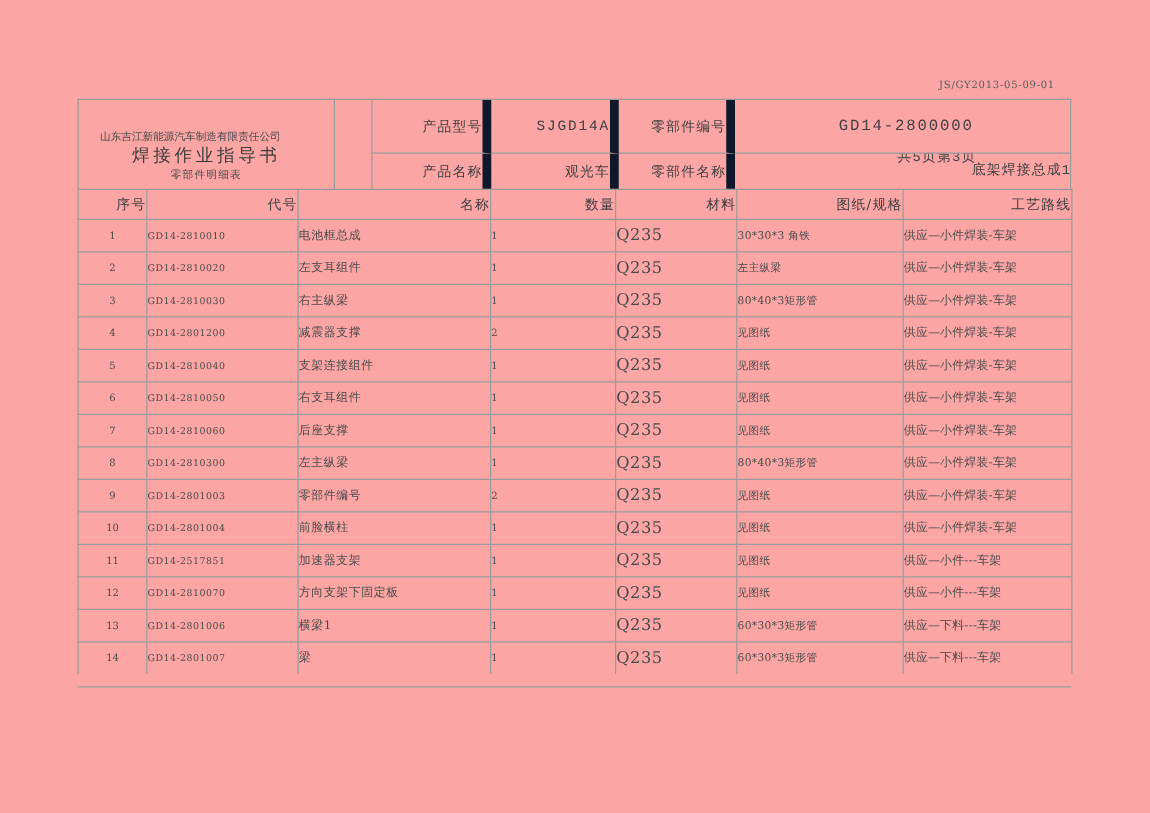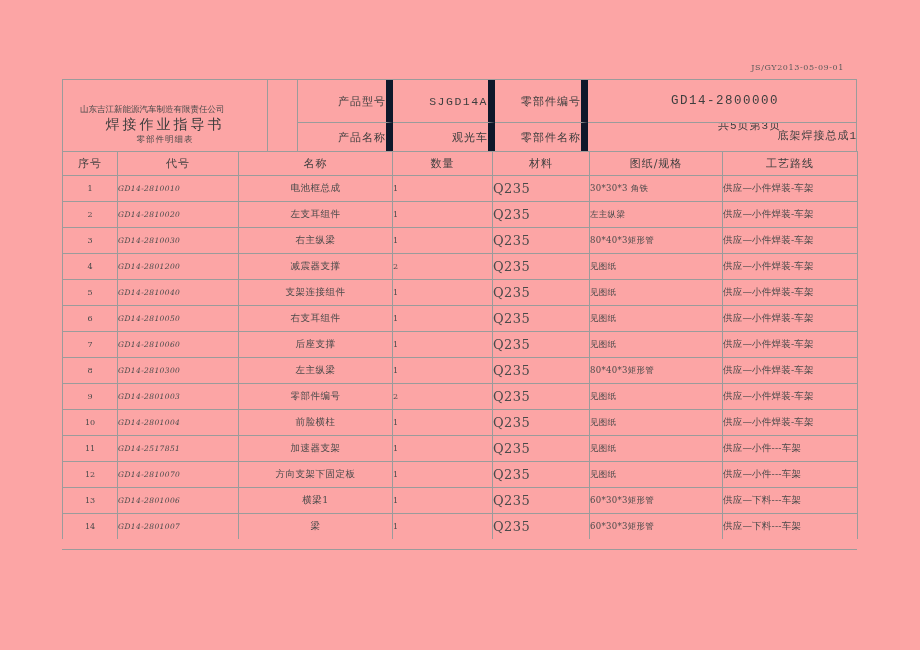--- a/index.html
+++ b/index.html
@@ -36,26 +36,26 @@
   .c-partname{justify-content:flex-start;align-items:flex-end;padding-bottom:3px;position:relative;}
   .pn-name{font-size:11px;letter-spacing:1px;margin-left:12px;white-space:nowrap;}
   .pn-page{font-size:11px;letter-spacing:1px;position:absolute;left:130px;bottom:18px;white-space:nowrap;}
 
   
   table.parts{border-collapse:collapse;table-layout:fixed;width:795px;}
   table.parts th,table.parts td{
     border:1px solid #9b9b9b;padding:0;overflow:hidden;white-space:nowrap;
     font-weight:normal;vertical-align:middle;
   }
-  table.parts th{height:23px;font-size:11px;letter-spacing:1px;color:#3e3e3e;text-align:center;}
+  table.parts th{height:23px;font-size:11px;letter-spacing:1px;color:#3e3e3e;text-align:right;}
   table.parts td{height:25px;color:#4a4a4a;}
   tbody tr:last-child td{border-bottom:none;}
   td.col0{text-align:center;font-size:8px;}
-  td.col1{font-size:7.5px;padding-left:8px;letter-spacing:0.4px;color:#585858;font-style:italic;}
-  td.col2{font-size:9.5px;padding-left:8px;letter-spacing:0.5px;text-align:center;}
+  td.col1{font-size:7.5px;padding-left:8px;letter-spacing:0.4px;color:#585858;}
+  td.col2{font-size:9.5px;padding-left:8px;letter-spacing:0.5px;}
   td.col3{font-size:8px;padding-left:7px;}
   td.col4{font-size:13px;padding-left:8px;letter-spacing:0.4px;color:#585858;}
   td.col5{font-size:8.5px;padding-left:8px;letter-spacing:0.3px;}
   td.col6{font-size:9.5px;padding-left:11px;letter-spacing:0.2px;}
   .bottom-rule{position:absolute;left:0;top:470px;width:795px;border-top:1px solid #9b9b9b;}
 </style>
 </head>
 <body>
 
 <div class="page">

